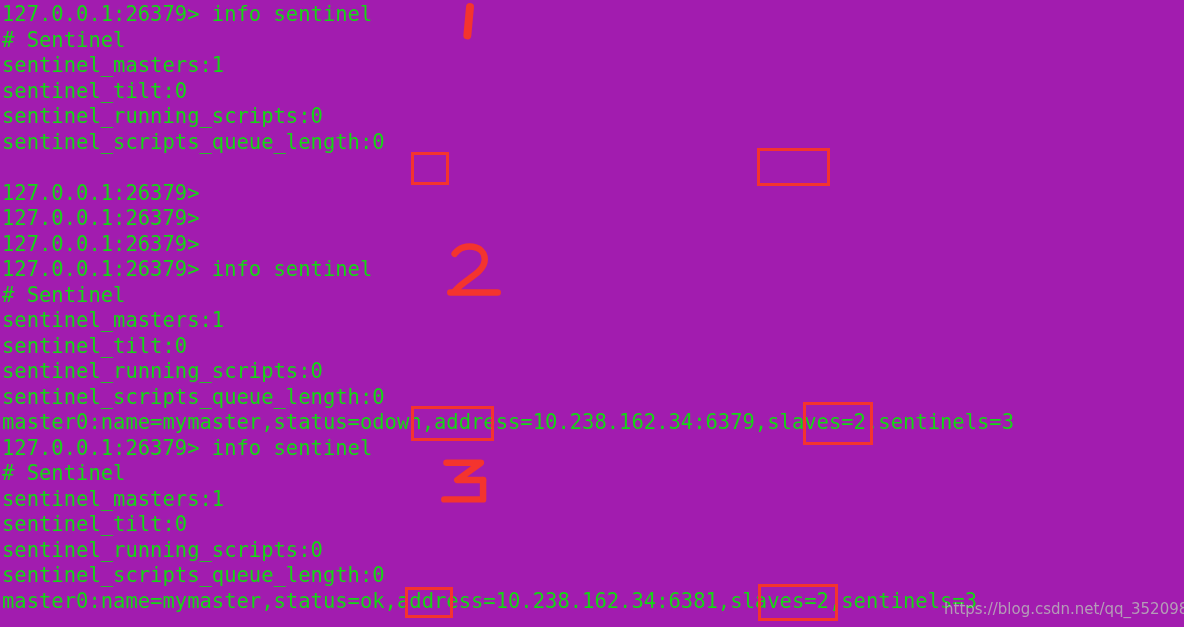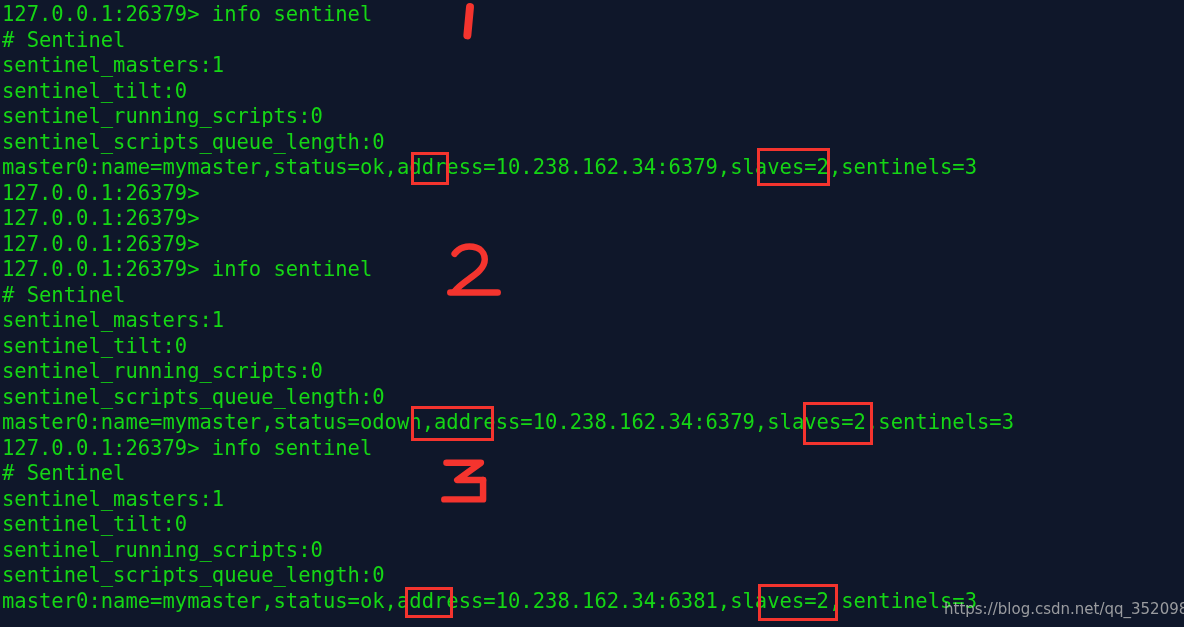--- a/index.html
+++ b/index.html
@@ -4,21 +4,21 @@
 <style>
   html, body {
     margin: 0;
     padding: 0;
     background: #000000;
   }
   #terminal {
     position: relative;
     width: 1184px;
     height: 627px;
-    background: #0f172a;
+    background: #a21caf;
     overflow: hidden;
     font-family: "DejaVu Sans Mono", "Liberation Mono", monospace;
   }
   .screen {
     position: absolute;
     left: 0;
     top: 0;
     width: 1184px;
     height: 627px;
   }
@@ -59,21 +59,20 @@
 <div id="terminal">
 
   <div class="screen">
 
   <div class="line" style="top: 2px; color: rgb(21, 214, 21);">127.0.0.1:26379&gt; info sentinel</div>
       <div class="line" style="top: 27.5px; color: rgb(21, 214, 21);"># Sentinel</div>
       <div class="line" style="top: 53px; color: rgb(21, 214, 21);">sentinel_masters:1</div>
       <div class="line" style="top: 78.5px; color: rgb(21, 214, 21);">sentinel_tilt:0</div>
       <div class="line" style="top: 104px; color: rgb(21, 214, 21);">sentinel_running_scripts:0</div>
       <div class="line" style="top: 129.5px; color: rgb(21, 214, 21);">sentinel_scripts_queue_length:0</div>
-      <div class="line" style="top: 155px; color: rgb(21, 214, 21);">master0:name=mymaster,status=ok,address=10.238.162.34:6379,slaves=2,sentinels=3</div>
       <div class="line" style="top: 180.5px; color: rgb(21, 214, 21);">127.0.0.1:26379&gt;</div>
       <div class="line" style="top: 206px; color: rgb(21, 214, 21);">127.0.0.1:26379&gt;</div>
       <div class="line" style="top: 231.5px; color: rgb(21, 214, 21);">127.0.0.1:26379&gt;</div>
       <div class="line" style="top: 257px; color: rgb(21, 214, 21);">127.0.0.1:26379&gt; info sentinel</div>
       <div class="line" style="top: 282.5px; color: rgb(21, 214, 21);"># Sentinel</div>
       <div class="line" style="top: 308px; color: rgb(21, 214, 21);">sentinel_masters:1</div>
       <div class="line" style="top: 333.5px; color: rgb(21, 214, 21);">sentinel_tilt:0</div>
       <div class="line" style="top: 359px; color: rgb(21, 214, 21);">sentinel_running_scripts:0</div>
       <div class="line" style="top: 384.5px; color: rgb(21, 214, 21);">sentinel_scripts_queue_length:0</div>
       <div class="line" style="top: 410px; color: rgb(21, 214, 21); text-align: right;">master0:name=mymaster,status=odown,address=10.238.162.34:6379,slaves=2,sentinels=3</div>

